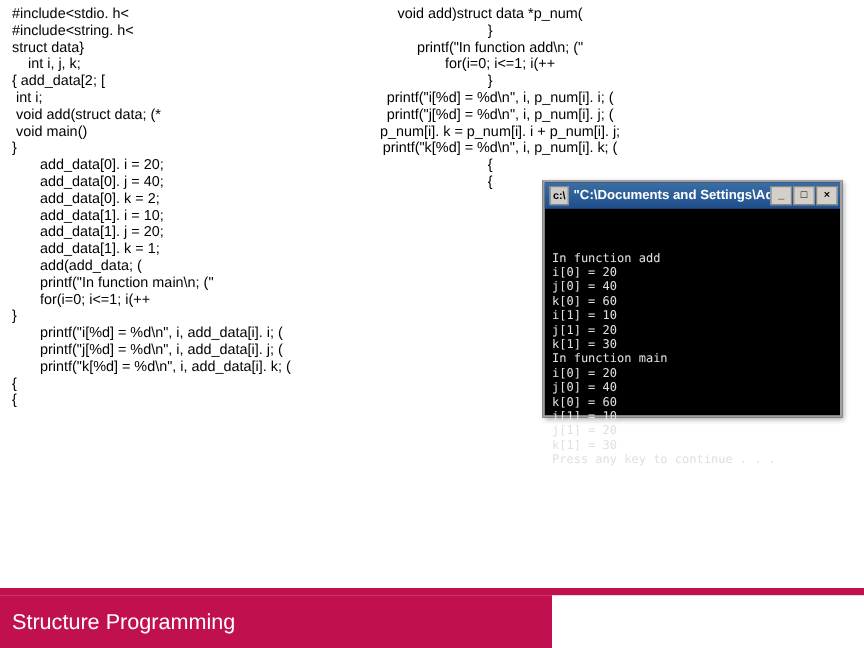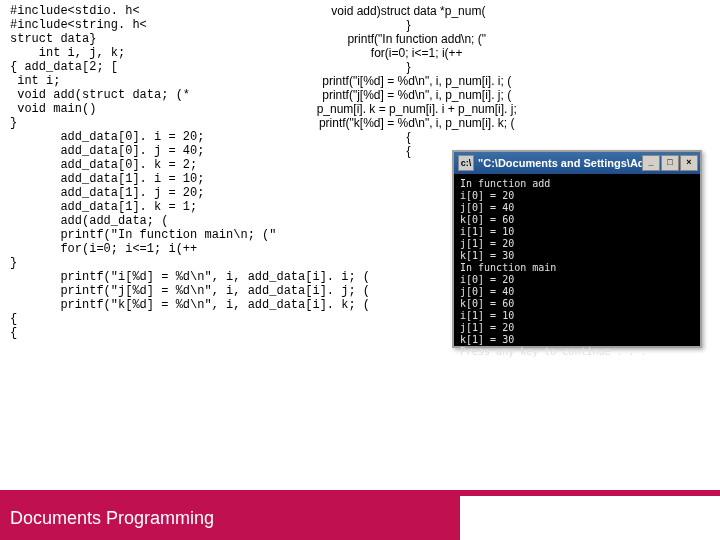--- a/index.html
+++ b/index.html
@@ -11,21 +11,21 @@
     font-family: "Segoe UI", Arial, sans-serif;
     font-size: 12px;
     position: relative;
     overflow: hidden;
   }
   .code-left {
     position: absolute;
     left: 10px;
     top: 4px;
     white-space: pre;
-    font-family: Liberation Mono, monospace;
+    font-family: Liberation Sans, sans-serif;
     line-height: 14px;
   }
   .code-right {
     position: absolute;
     left: 300px;
     top: 4px;
     white-space: pre;
     font-family: "Segoe UI", Arial, sans-serif;
     line-height: 14px;
     text-align: center;
@@ -81,20 +81,21 @@
     text-align: center;
     color: #000;
   }
   .terminal {
     padding: 4px 6px;
     color: #e0e0e0;
     font-family: "Lucida Console", monospace;
     font-size: 10px;
     line-height: 12px;
     white-space: pre;
+    margin-top: 32px;
   }
   .footer {
     position: absolute;
     left: 0;
     bottom: 0;
     width: 460px;
     height: 44px;
     background: #c01050;
   }
   .footer-bar {
@@ -173,14 +174,14 @@
 j[0] = 40
 k[0] = 60
 i[1] = 10
 j[1] = 20
 k[1] = 30
 Press any key to continue . . .</div>
 </div>
 
 <div class="footer-bar"></div>
 <div class="footer">
-  <div class="footer-text">Documents Programming</div>
+  <div class="footer-text">Structure Programming</div>
 </div>
 
 </body></html>

